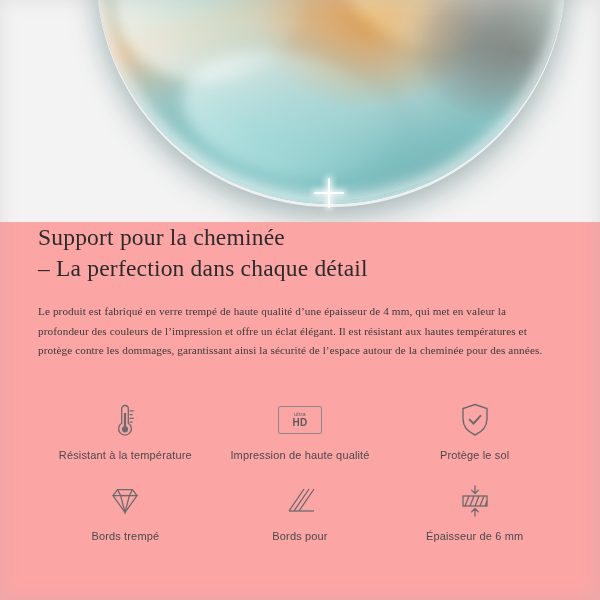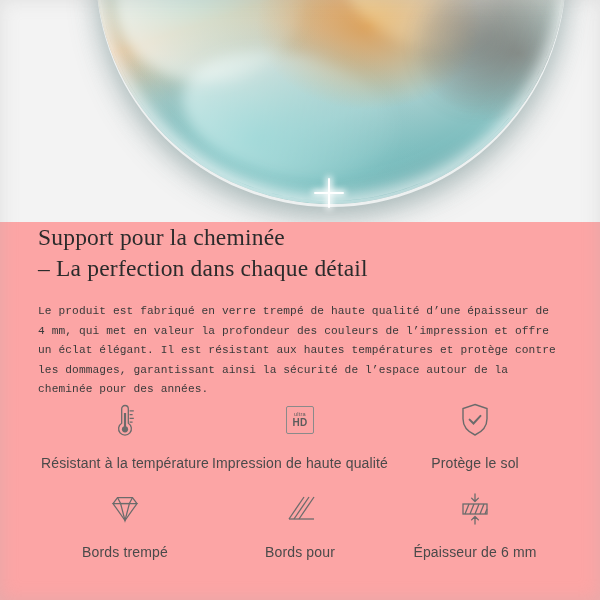--- a/index.html
+++ b/index.html
@@ -165,21 +165,21 @@
     font-weight: 400;
     font-size: 23.5px;
     line-height: 31px;
     color: #2b2b2b;
     letter-spacing: .2px;
   }
   h1.headline .l2 { display: block; }
 
   p.body-copy {
     margin: 18px 0 0 0;
-    font-family: Liberation Mono, monospace;
+    font-family: Liberation Serif, serif;
     font-size: 11.2px;
     line-height: 19.5px;
     color: #3a3a3a;
     letter-spacing: .1px;
     max-width: 520px;
   }
 
   
   .features {
     position: absolute;
@@ -197,31 +197,31 @@
     text-align: center;
   }
   .feature .ficon {
     height: 44px;
     display: flex;
     align-items: center;
     justify-content: center;
     color: #6b6b6b;
   }
   .feature .flabel {
-    margin-top: 15px;
-    font-size: 14px;
+    margin-top: 7px;
+    font-size: 11px;
     color: #4a4a4a;
     line-height: 12px;
     letter-spacing: .15px;
     white-space: nowrap;
   }
 
   
   .hd-badge {
-    width: 28px;
+    width: 44px;
     height: 28px;
     border: 1.3px solid #8a8a8a;
     border-radius: 2px;
     display: flex;
     flex-direction: column;
     align-items: center;
     justify-content: center;
     color: #5c5c5c;
     line-height: 1;
   }

